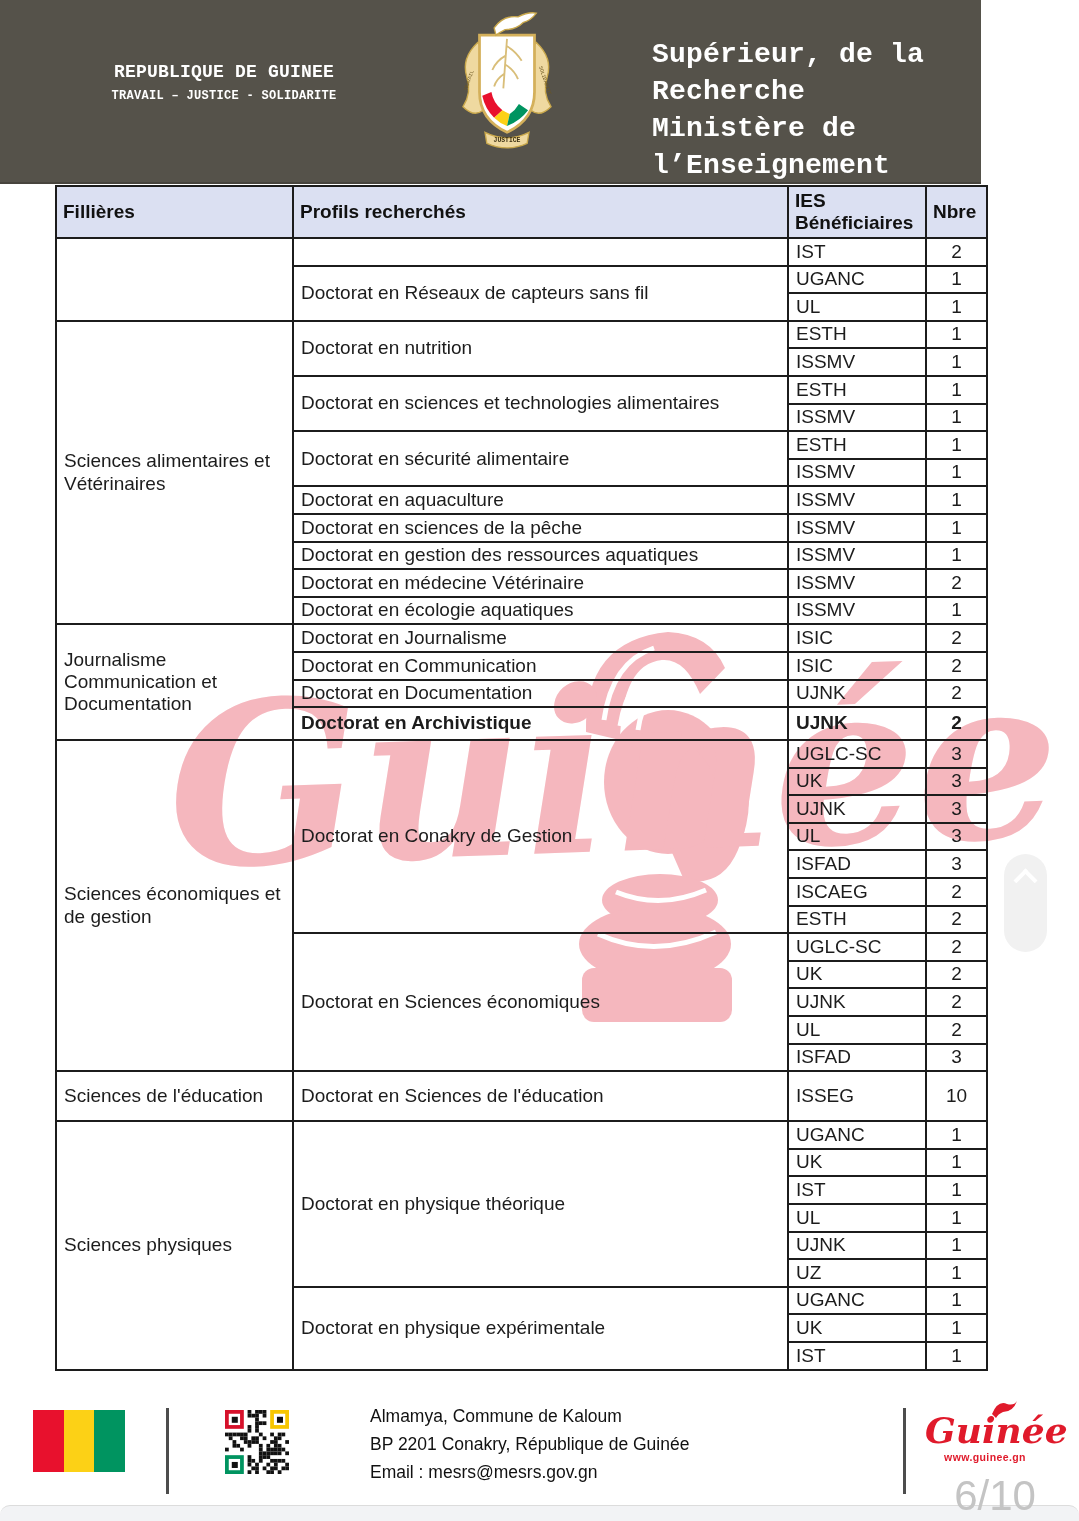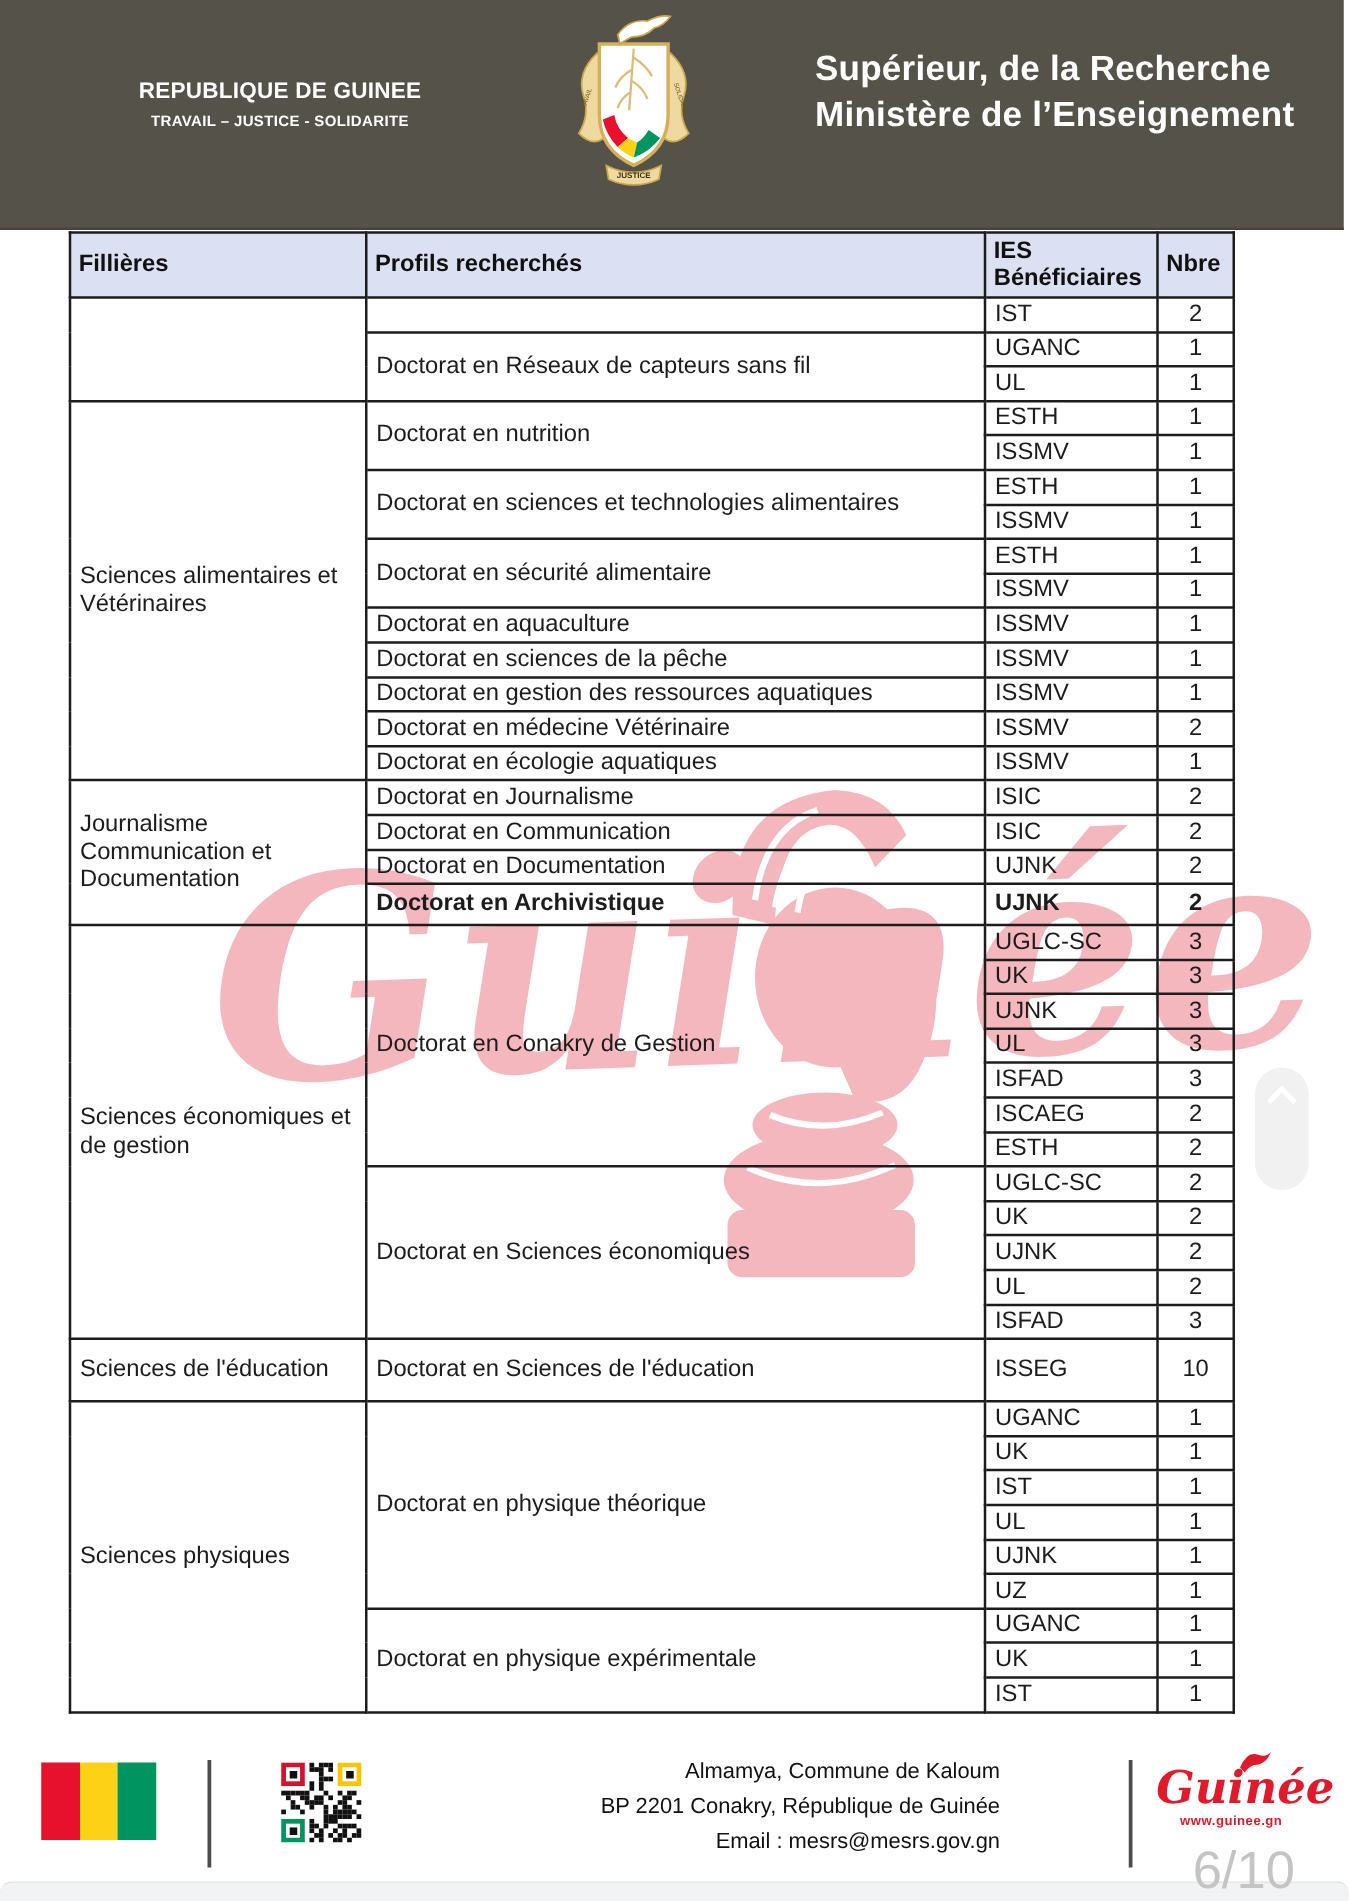--- a/index.html
+++ b/index.html
@@ -2,22 +2,22 @@
 <html><head>
 <meta charset="utf-8">
 <style>
   html,body{margin:0;padding:0;}
   body{
     width:1079px;height:1521px;position:relative;overflow:hidden;
     background:#ffffff;font-family:"Liberation Sans",sans-serif;
   }
   
   .band{
-    position:absolute;left:0;top:0;width:1075px;height:182px;
-    background:#55524A;border-bottom:2px solid #47443d;
+    position:absolute;left:0;top:0;width:981px;height:182px;
+    background:#55524A;border-bottom:2px solid #47443d;font-family:Liberation Mono, monospace;
   }
   .republic{
     position:absolute;left:84px;top:62px;width:280px;text-align:center;color:#ffffff;
   }
   .republic .r1{font-size:18px;font-weight:bold;letter-spacing:.2px;}
   .republic .r2{font-size:12px;font-weight:bold;margin-top:7px;letter-spacing:.3px;}
   .emblem{position:absolute;left:452px;top:6px;width:110px;height:150px;}
   .ministry{
     position:absolute;left:652px;top:36px;width:400px;color:#ffffff;
     font-size:28px;font-weight:bold;line-height:37px;letter-spacing:.2px;
@@ -57,21 +57,21 @@
     border-left:4px solid #ffffff;border-top:4px solid #ffffff;
   }
   .chev.up{top:18px;transform:rotate(45deg);}
   .chev.down{top:64px;transform:rotate(225deg);}
   
   .flag{position:absolute;left:33px;top:1410px;width:92px;height:62px;display:flex;}
   .flag div{flex:1;}
   .vbar{position:absolute;top:1408px;width:3px;height:86px;background:#4d4d4d;}
   .qr{position:absolute;left:224px;top:1410px;width:66px;height:64px;}
   .address{
-    position:absolute;left:370px;top:1402px;width:430px;text-align:right;
+    position:absolute;left:370px;top:1402px;width:430px;text-align:left;
     font-size:17.5px;line-height:28px;color:#111111;
   }
   .glogo{position:absolute;left:925px;top:1412px;width:120px;text-align:center;z-index:3;}
   .glogo .gtext{
     font-family:"DejaVu Serif",serif;font-style:italic;font-weight:bold;
     font-size:36px;color:#E01A2B;line-height:1;position:relative;
   }
   .glogo .bird{position:absolute;left:64px;top:-16px;width:30px;height:24px;}
   .glogo .gurl{font-size:10.5px;font-weight:bold;color:#E01A2B;letter-spacing:.4px;margin-top:3px;}
   .pageno{

